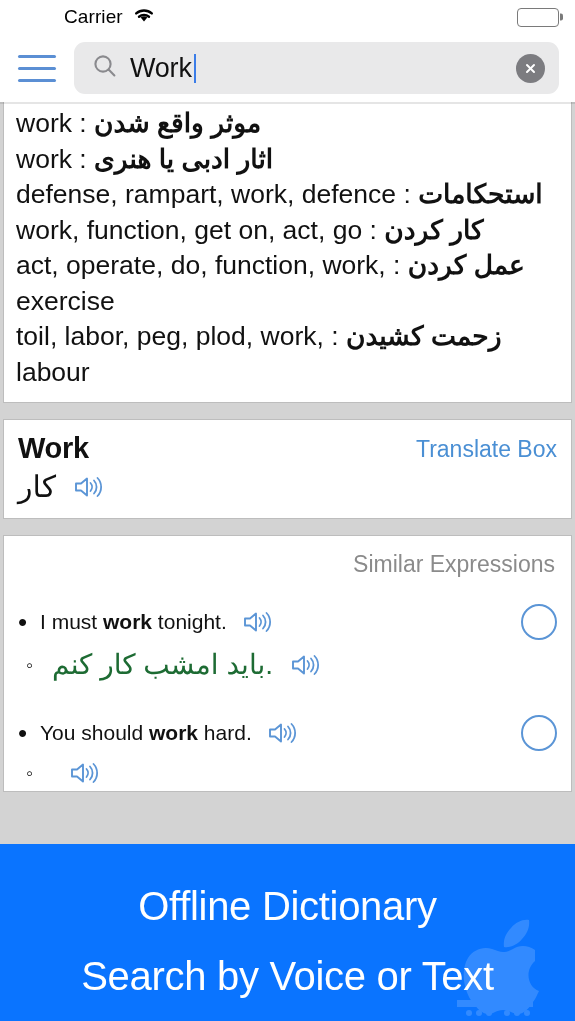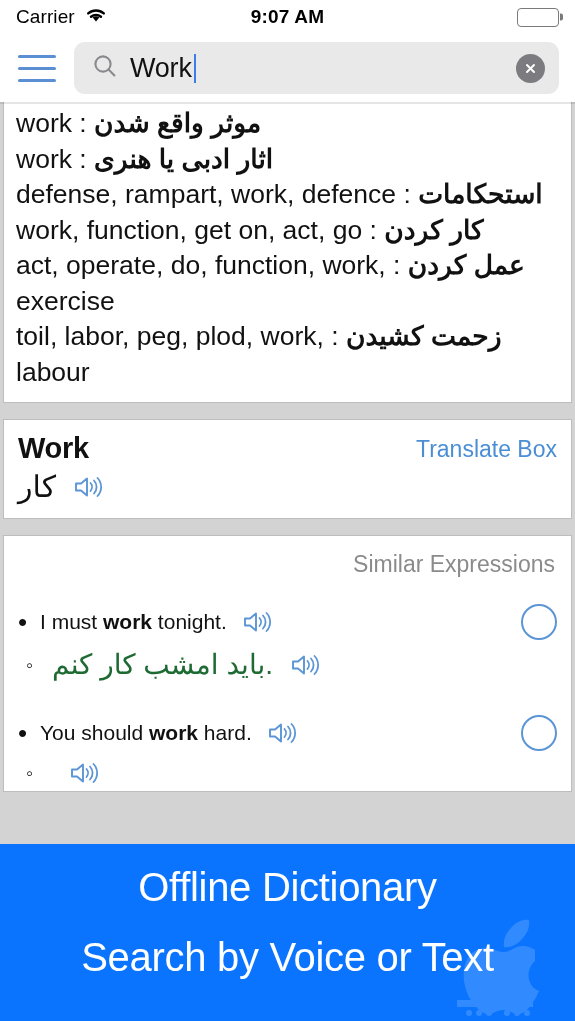--- a/index.html
+++ b/index.html
@@ -23,20 +23,21 @@
 
   
   .status-bar {
     height: 34px;
     display: flex;
     align-items: center;
     padding: 16px 16px;
     font-size: 19px;
     color: #000;
     position: relative;
+    margin-left: 48px;
   }
   .status-left {
     display: flex;
     align-items: center;
     gap: 9px;
   }
   .carrier-label { font-size: 19px; letter-spacing: .1px; }
   .wifi-icon { display: block; }
   .status-time {
     position: absolute;
@@ -298,20 +299,21 @@
     height: 177px;
     background: #0a74ff;
     overflow: hidden;
   }
   .banner-inner {
     position: absolute;
     top: 0; left: 0; right: 0; bottom: 0;
     display: flex;
     flex-direction: column;
     align-items: center;
+    justify-content: center;
     gap: 16px;
     margin-top: 16px;
   }
   .banner-line {
     color: #ffffff;
     font-size: 40px;
     line-height: 54px;
     letter-spacing: -.3px;
     white-space: nowrap;
   }
@@ -341,21 +343,20 @@
     <div class="status-left">
       <span class="carrier-label">Carrier</span>
       <span class="wifi-icon">
         <svg width="24" height="18" viewBox="0 0 24 18">
           <path d="M12 15.6 L15.3 11.6 A5.2 5.2 0 0 0 8.7 11.6 Z" fill="#000"></path>
           <path d="M4.2 7.4 A12 12 0 0 1 19.8 7.4" stroke="#000" stroke-width="2.4" fill="none" stroke-linecap="round"></path>
           <path d="M7.0 10.7 A8 8 0 0 1 17.0 10.7" stroke="#000" stroke-width="2.4" fill="none" stroke-linecap="round"></path>
         </svg>
       </span>
     </div>
-    <div class="status-time">9:07 AM</div>
     <div class="status-right">
       <span class="battery">
         <span class="battery-fill" id="battery-fill" style="width: 66%;"></span>
       </span>
     </div>
   </div>
 
   <div class="search-row">
     <div class="hamburger">
       <span></span>

